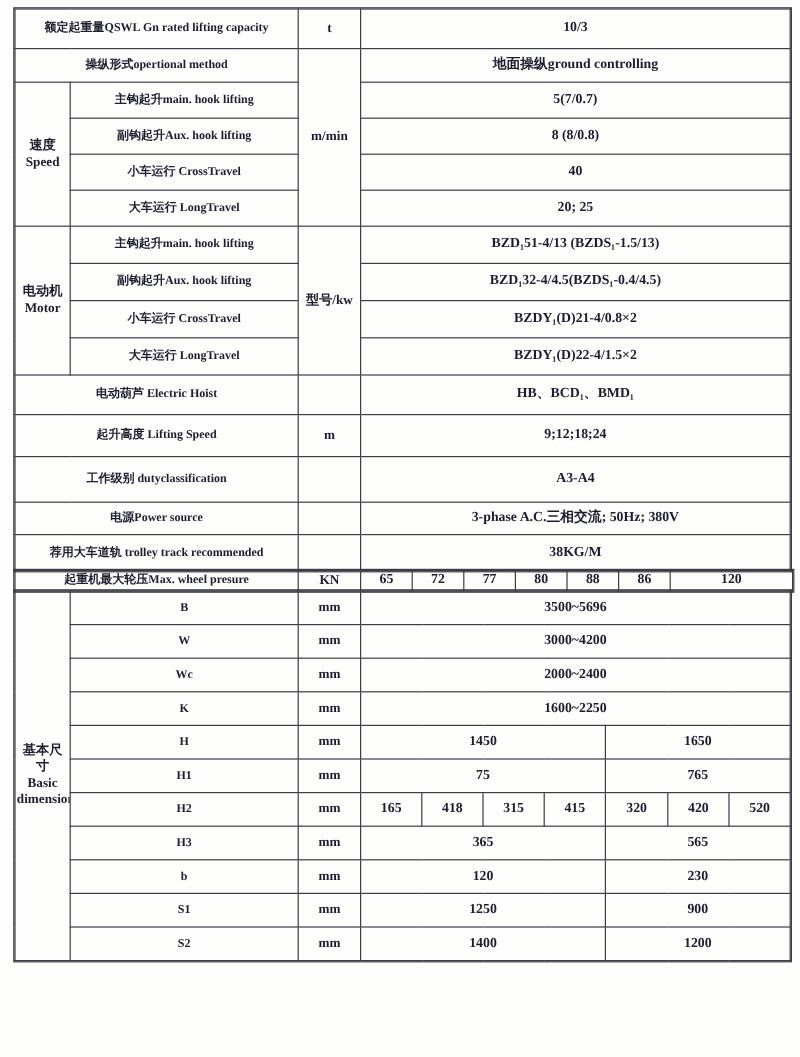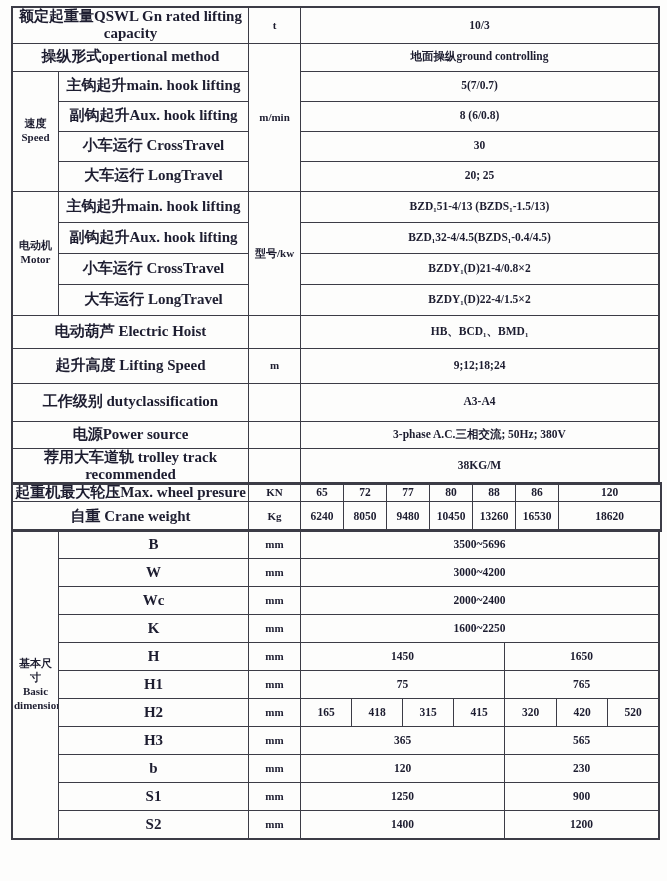--- a/index.html
+++ b/index.html
@@ -13,21 +13,21 @@
     border-collapse:collapse; table-layout:fixed; width:646px;
     font-family:inherit; font-weight:bold; color:inherit;
   }
   table + table { margin-top:-1px; }
   td {
     border:1px solid #3c3c46; text-align:center; vertical-align:middle;
     padding:0 2px; font-size:11.5px; line-height:1.15; overflow:hidden;
     white-space:nowrap;
   }
   .t-outer { outline:1px solid #3c3c46; }
-  td.lbl { font-size:15px; white-space:normal; }
+  td.lbl { font-size:10px; white-space:normal; }
   td.grp { font-size:11px; white-space:normal; padding:0 1px; }
   td.unit { font-size:11px; }
   td.val { font-size:11.5px; }
   .grp div { line-height:1.25; }
 </style>
 </head>
 <body>
 
 <div class="page">
   <div class="tbl-stack">
@@ -53,25 +53,25 @@
       <tr style="height:30px">
         <td class="grp" rowspan="4">
           <div>速度</div>
           <div>Speed</div>
         </td>
         <td class="lbl">主钩起升main. hook lifting</td>
         <td class="val">5(7/0.7)</td>
       </tr>
       <tr style="height:30px">
         <td class="lbl">副钩起升Aux. hook lifting</td>
-        <td class="val">8 (6/0.8)</td>
+        <td class="val">8 (8/0.8)</td>
       </tr>
       <tr style="height:30px">
         <td class="lbl">小车运行 CrossTravel</td>
-        <td class="val">30</td>
+        <td class="val">40</td>
       </tr>
       <tr style="height:30px">
         <td class="lbl">大车运行 LongTravel</td>
         <td class="val">20; 25</td>
       </tr>
       <tr style="height:31px">
         <td class="grp" rowspan="4">
           <div>电动机</div>
           <div>Motor</div>
         </td>
@@ -136,31 +136,20 @@
         <td class="lbl">起重机最大轮压Max. wheel presure</td>
         <td class="unit">KN</td>
         <td class="val">65</td>
         <td class="val">72</td>
         <td class="val">77</td>
         <td class="val">80</td>
         <td class="val">88</td>
         <td class="val">86</td>
         <td class="val">120</td>
       </tr>
-      <tr style="height:29px">
-        <td class="lbl">自重 Crane weight</td>
-        <td class="unit">Kg</td>
-        <td class="val">6240</td>
-        <td class="val">8050</td>
-        <td class="val">9480</td>
-        <td class="val">10450</td>
-        <td class="val">13260</td>
-        <td class="val">16530</td>
-        <td class="val">18620</td>
-      </tr>
     </tbody>
       </table>
 
     <table class="t-outer">
       <colgroup>
         <col style="width:46px">
           <col style="width:190px">
           <col style="width:52px">
         <col style="width:51px">
           <col style="width:51px">

